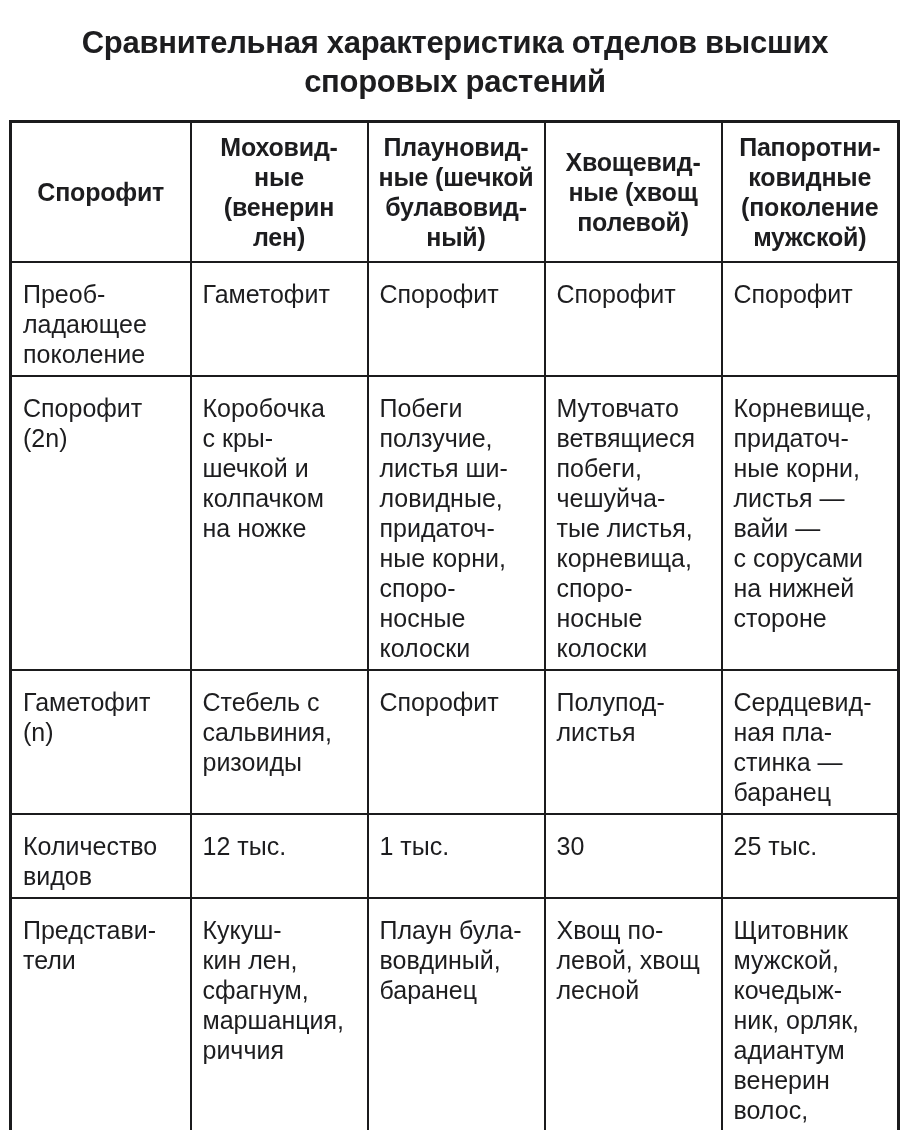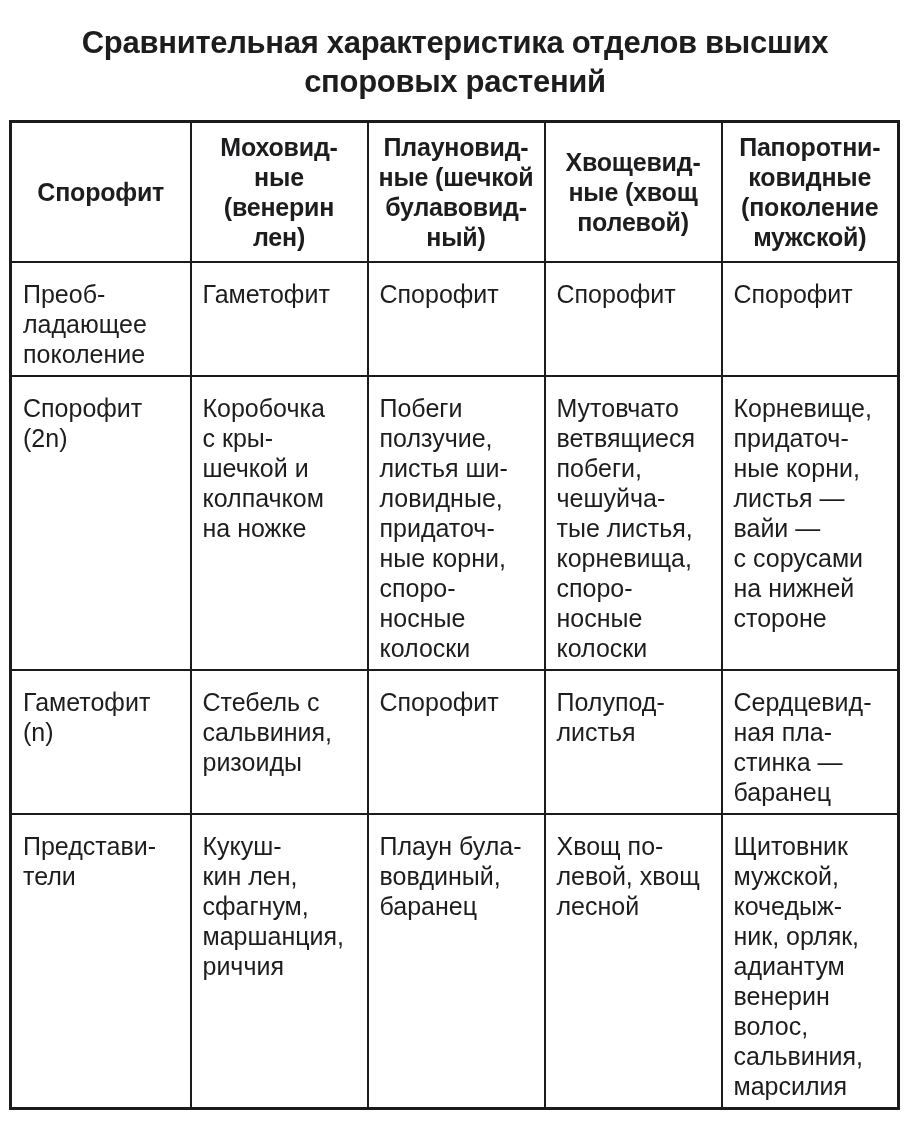--- a/index.html
+++ b/index.html
@@ -146,20 +146,28 @@
 сальвиния,
 ризоиды</td>
       <td>Спорофит</td>
       <td>Полупод-
 листья</td>
       <td>Сердцевид-
 ная пла-
 стинка —
 баранец</td>
     </tr>
+    <tr class="r-3">
+      <td>Количество
+видов</td>
+      <td>12 тыс.</td>
+      <td>1 тыс.</td>
+      <td>30</td>
+      <td>25 тыс.</td>
+    </tr>
     <tr class="r-4">
       <td>Представи-
 тели</td>
       <td>Кукуш-
 кин лен,
 сфагнум,
 маршанция,
 риччия</td>
       <td>Плаун була-
 вовдиный,

